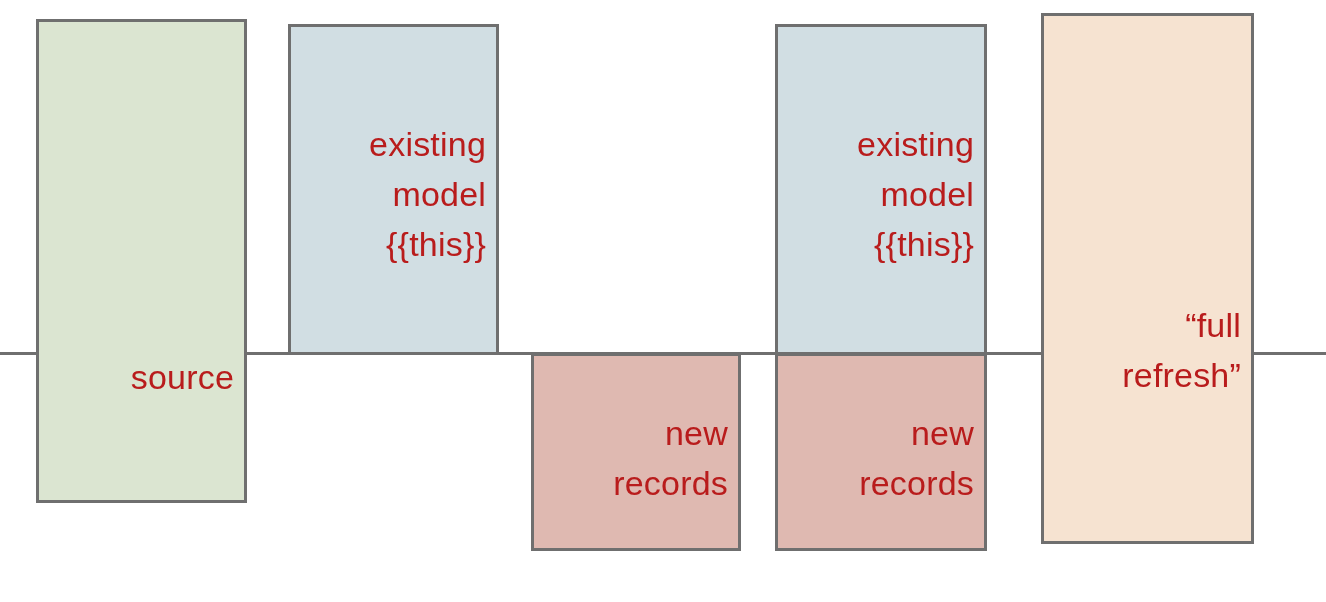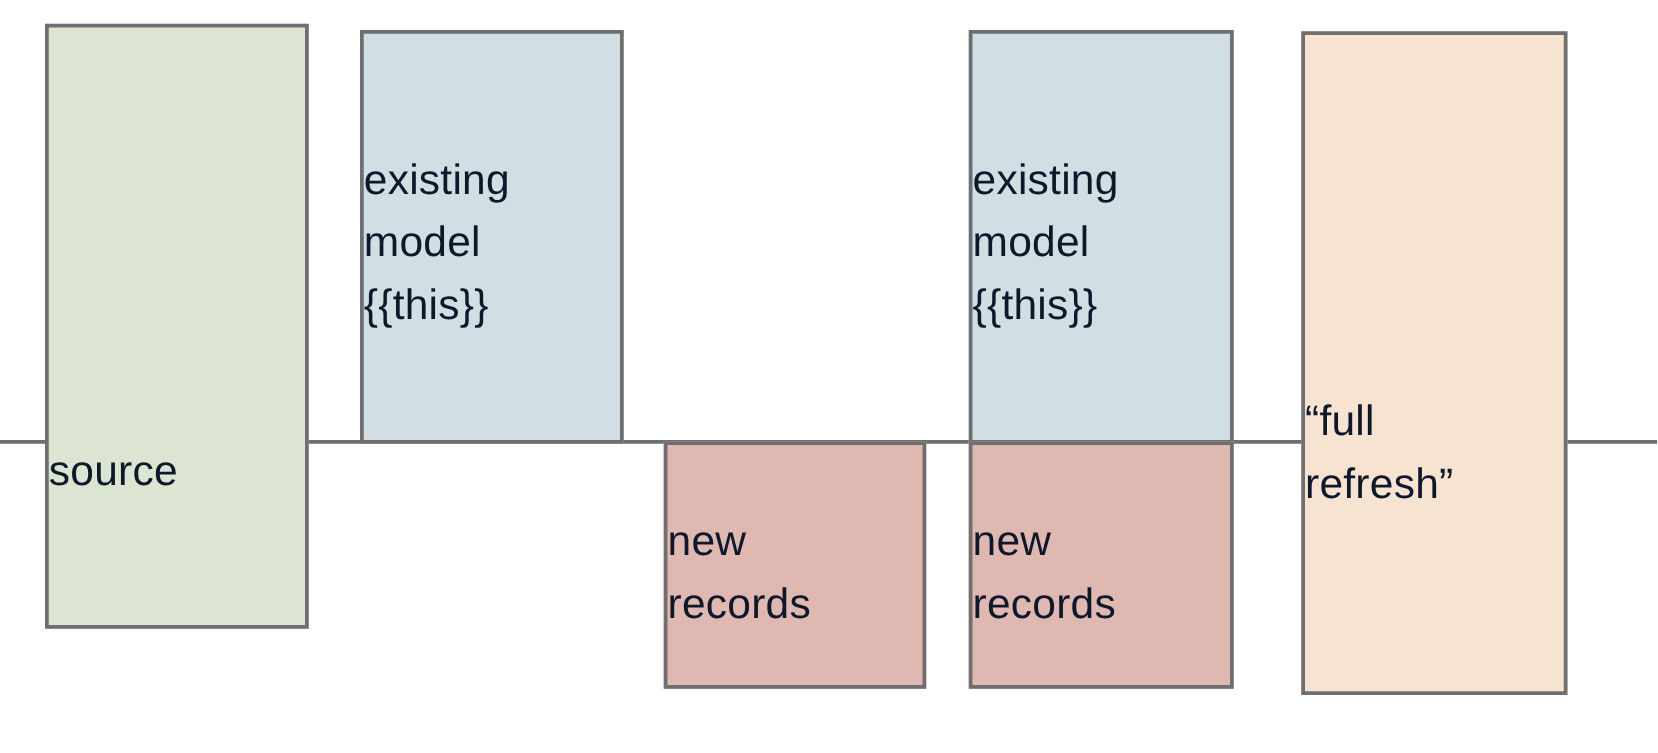--- a/index.html
+++ b/index.html
@@ -32,42 +32,43 @@
     box-sizing: border-box;
     border: 3px solid #6f6f6f;
     z-index: 2;
     display: flex;
     flex-direction: column;
     justify-content: center;
   }
   .box .label {
     font-size: 34px;
     line-height: 50px;
-    color: #0f172a;
+    color: #b91c1c;
     padding-right: 10px;
     white-space: pre-line;
     letter-spacing: 0.2px;
+    text-align: right;
   }
   
   #box-source      { left: 36px;   top: 19px;  width: 211px; height: 484px; background: #dbe5d1; }
   #box-source .label      { margin-top: 232px; }
 
   #box-existing-model-1 { left: 288px; top: 24px; width: 211px; height: 331px; background: #d1dee3; }
   #box-existing-model-1 .label { margin-top: 8px; }
 
   #box-new-records-1    { left: 531px; top: 353px; width: 210px; height: 198px; background: #dfb9b1; }
   #box-new-records-1 .label { margin-top: 12px; }
 
   #box-existing-model-2 { left: 775px; top: 24px; width: 212px; height: 331px; background: #d1dee3; }
   #box-existing-model-2 .label { margin-top: 8px; }
 
   #box-new-records-2    { left: 775px; top: 353px; width: 212px; height: 198px; background: #dfb9b1; }
   #box-new-records-2 .label { margin-top: 12px; }
 
-  #box-full-refresh     { left: 1041px; top: 25px; width: 213px; height: 531px; background: #f6e3d1; }
+  #box-full-refresh     { left: 1041px; top: 13px; width: 213px; height: 531px; background: #f6e3d1; }
   #box-full-refresh .label { margin-top: 142px; }
 </style>
 </head>
 <body>
 
 <div id="canvas">
 
   <div class="divider"></div>
 
   <div class="box" id="box-source">

